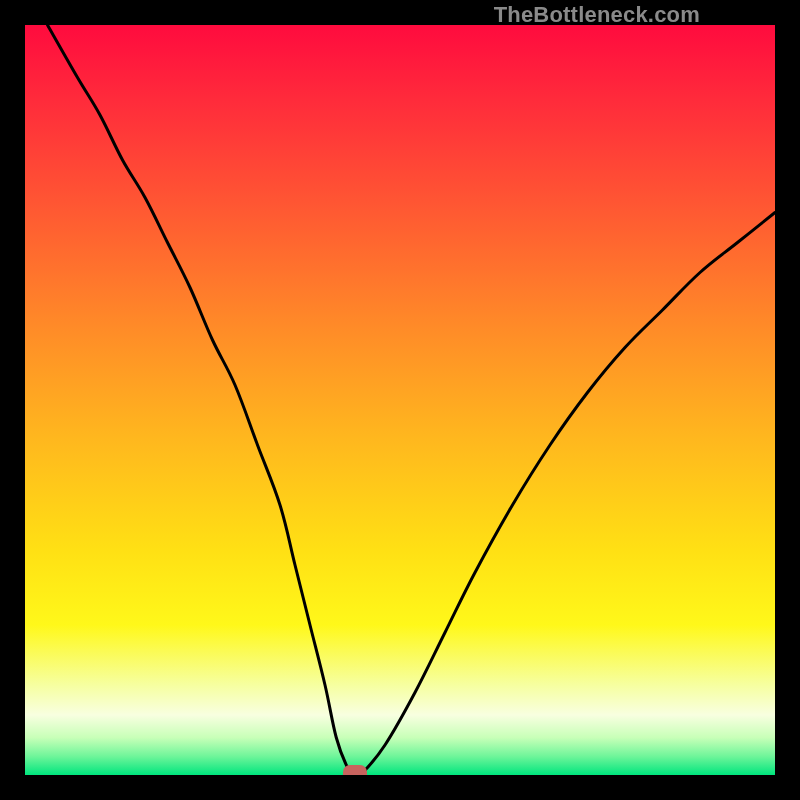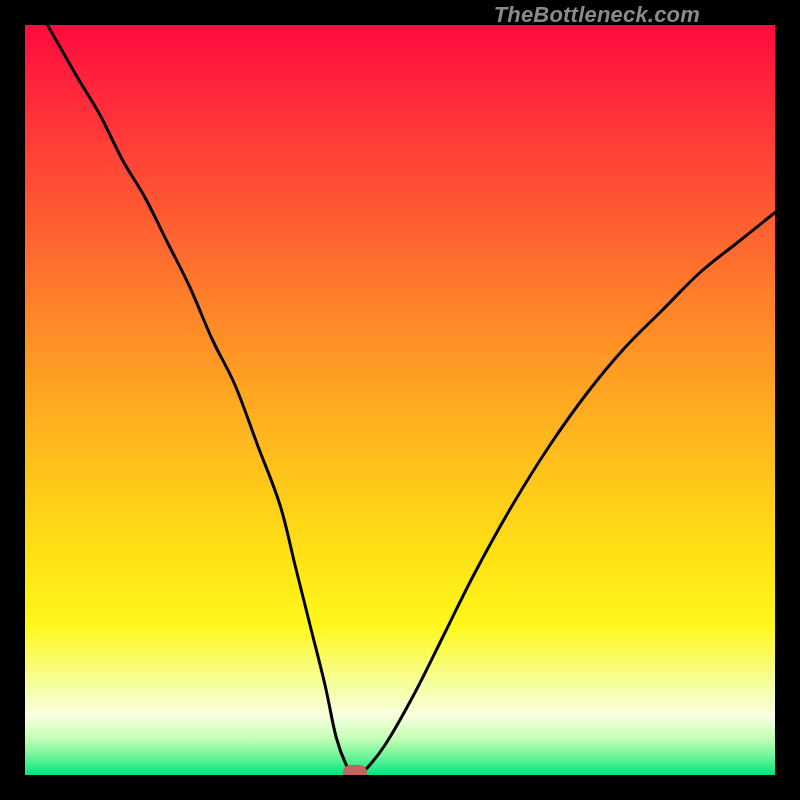--- a/index.html
+++ b/index.html
@@ -10,21 +10,20 @@
     background: #000;
     overflow: hidden;
   }
   .frame {
     position: absolute;
     left: 0;
     top: 0;
     width: 720px;
     height: 800px;
     background: #000;
-    font-style: italic;
   }
   .watermark {
     position: absolute;
     top: 2px;
     right: 20px;
     font-family: Arial, Helvetica, sans-serif;
     font-size: 22px;
     font-weight: 600;
     color: #8a8a8a;
     letter-spacing: 0.2px;

